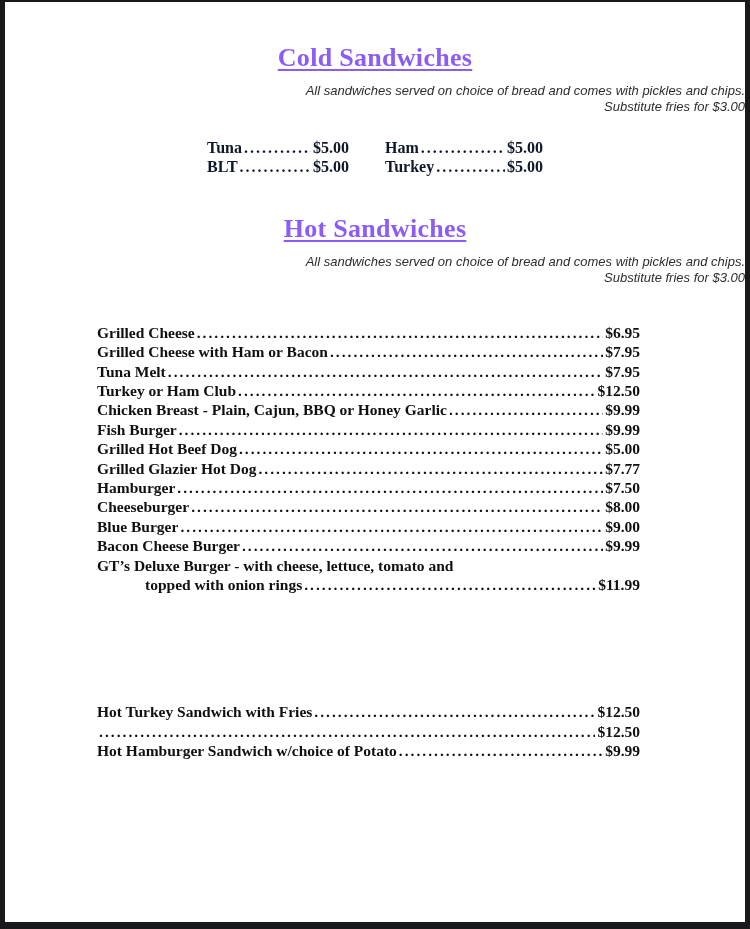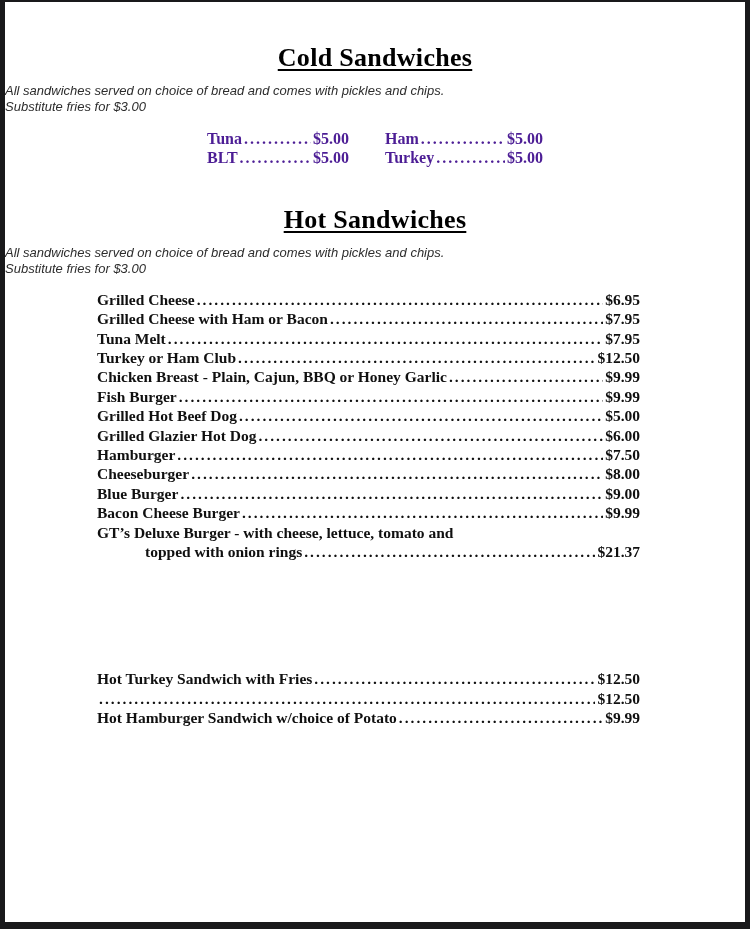--- a/index.html
+++ b/index.html
@@ -20,54 +20,54 @@
     margin: 2px;
     font-family: "Liberation Serif", serif;
     font-weight: bold;
     font-size: 26px;
     line-height: 1.15;
     letter-spacing: 0.3px;
     text-align: center;
     text-decoration: underline;
     text-decoration-thickness: 2px;
     text-underline-offset: 3px;
-    color: #000000;
+    color: #8b5cf6;
   }
   .cold-title { margin-top: 41px; }
   .hot-title  { margin-top: 37px; }
   .note {
     margin-top: 10px;
     font-family: "Liberation Sans", sans-serif;
     font-style: italic;
     font-size: 13px;
     line-height: 16.5px;
-    text-align: left;
+    text-align: right;
     color: #2d2d2d;
   }
   .cold-cols {
-    margin-top: 13px;
+    margin-top: 22px;
     display: flex;
     justify-content: center;
     gap: 36px;
     font-weight: bold;
     font-size: 16px;
     line-height: 19.5px;
-    color: #4c1d95;
+    color: #0f172a;
   }
   .ccol1 { width: 142px; }
   .ccol2 { width: 158px; text-align: center; }
   .mlist {
     margin-left: 92px;
     margin-right: 105px;
     font-weight: bold;
     font-size: 15.5px;
     line-height: 19.4px;
     color: #101010;
   }
-  .list1 { margin-top: 12px; }
+  .list1 { margin-top: 36px; }
   .list2 { margin-top: 108px; }
   .mrow { display: flex; align-items: baseline; }
   .mrow.indent { padding-left: 48px; }
   .mname { white-space: nowrap; }
   .mprice { white-space: nowrap; }
   .mdots {
     flex: 1 1 auto;
     overflow: hidden;
     white-space: nowrap;
     margin: 0 2px;
@@ -156,21 +156,21 @@
         <span class="mprice">$9.99</span>
       </div>
       <div class="mrow">
         <span class="mname">Grilled Hot Beef Dog</span>
         <span class="mdots"></span>
         <span class="mprice">$5.00</span>
       </div>
       <div class="mrow">
         <span class="mname">Grilled Glazier Hot Dog</span>
         <span class="mdots"></span>
-        <span class="mprice">$6.00</span>
+        <span class="mprice">$7.77</span>
       </div>
       <div class="mrow">
         <span class="mname">Hamburger</span>
         <span class="mdots"></span>
         <span class="mprice">$7.50</span>
       </div>
       <div class="mrow">
         <span class="mname">Cheeseburger</span>
         <span class="mdots"></span>
         <span class="mprice">$8.00</span>
@@ -184,21 +184,21 @@
         <span class="mname">Bacon Cheese Burger</span>
         <span class="mdots"></span>
         <span class="mprice">$9.99</span>
       </div>
       <div class="mrow">
         <span class="mname">GT’s Deluxe Burger - with cheese, lettuce, tomato and</span>
       </div>
       <div class="mrow indent">
         <span class="mname">topped with onion rings</span>
         <span class="mdots"></span>
-        <span class="mprice">$21.37</span>
+        <span class="mprice">$11.99</span>
       </div>
     </div>
 
   <div class="mlist list2">
       <div class="mrow">
         <span class="mname">Hot Turkey Sandwich with Fries</span>
         <span class="mdots"></span>
         <span class="mprice">$12.50</span>
       </div>
       <div class="mrow">

